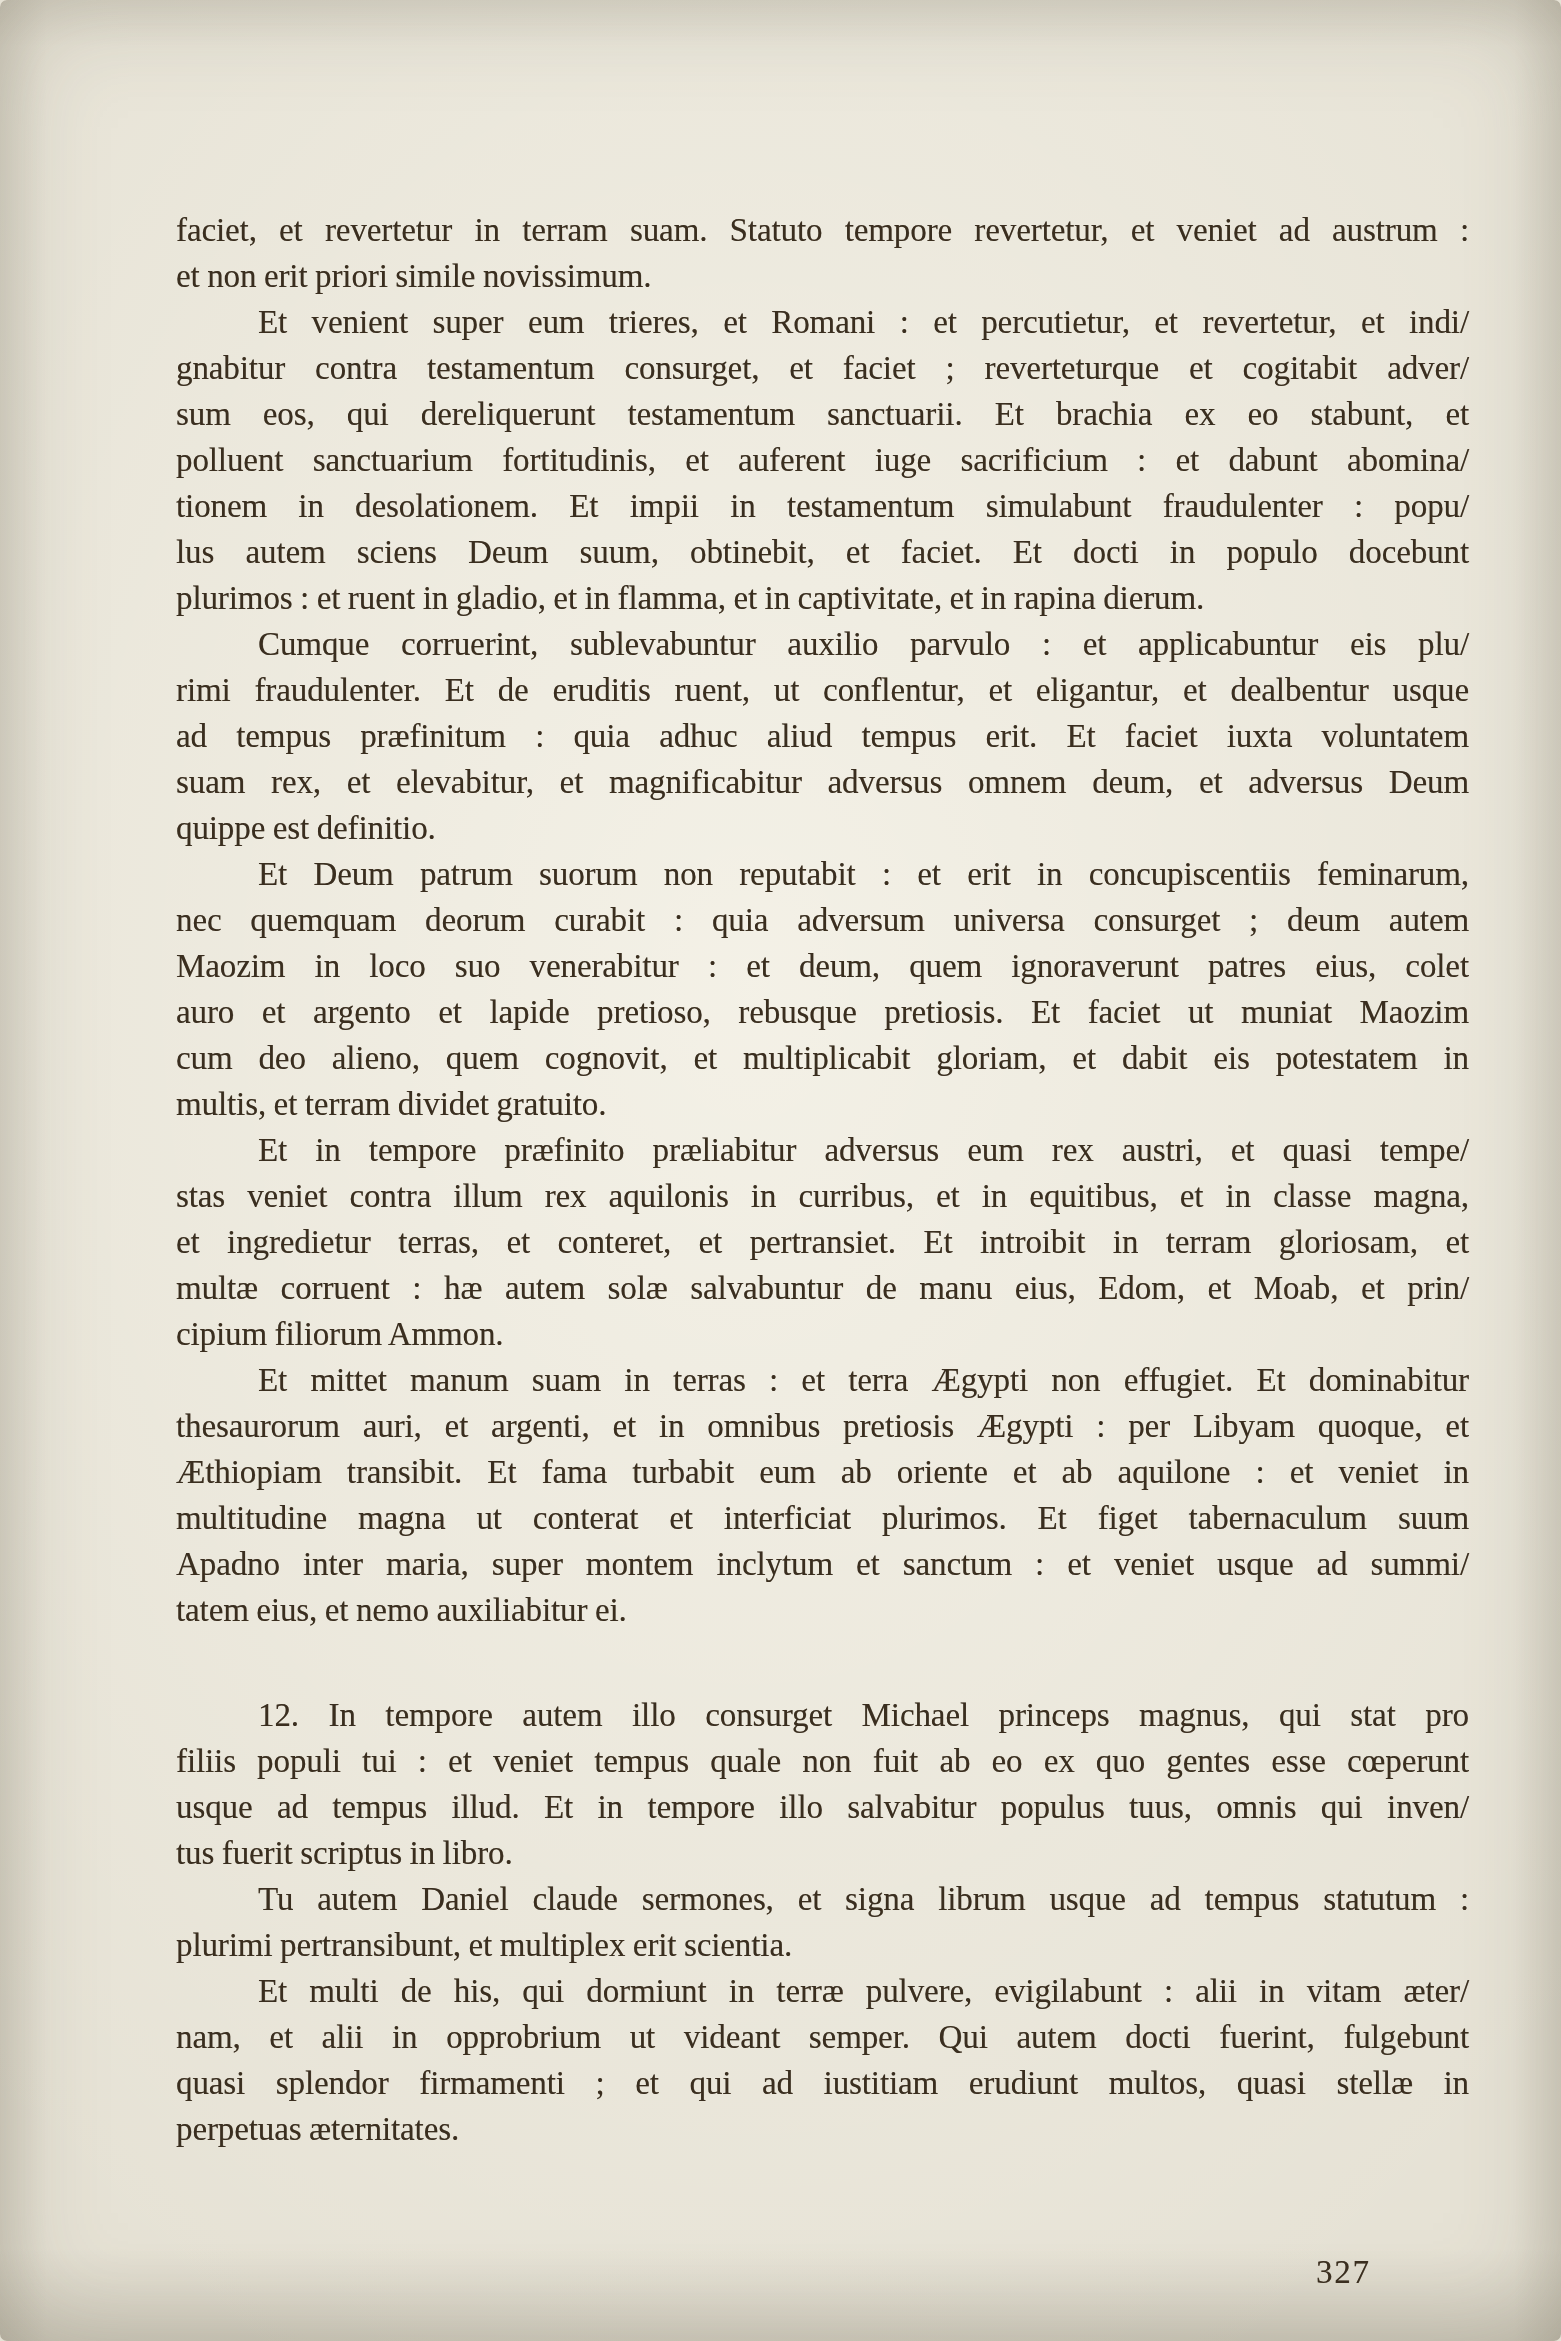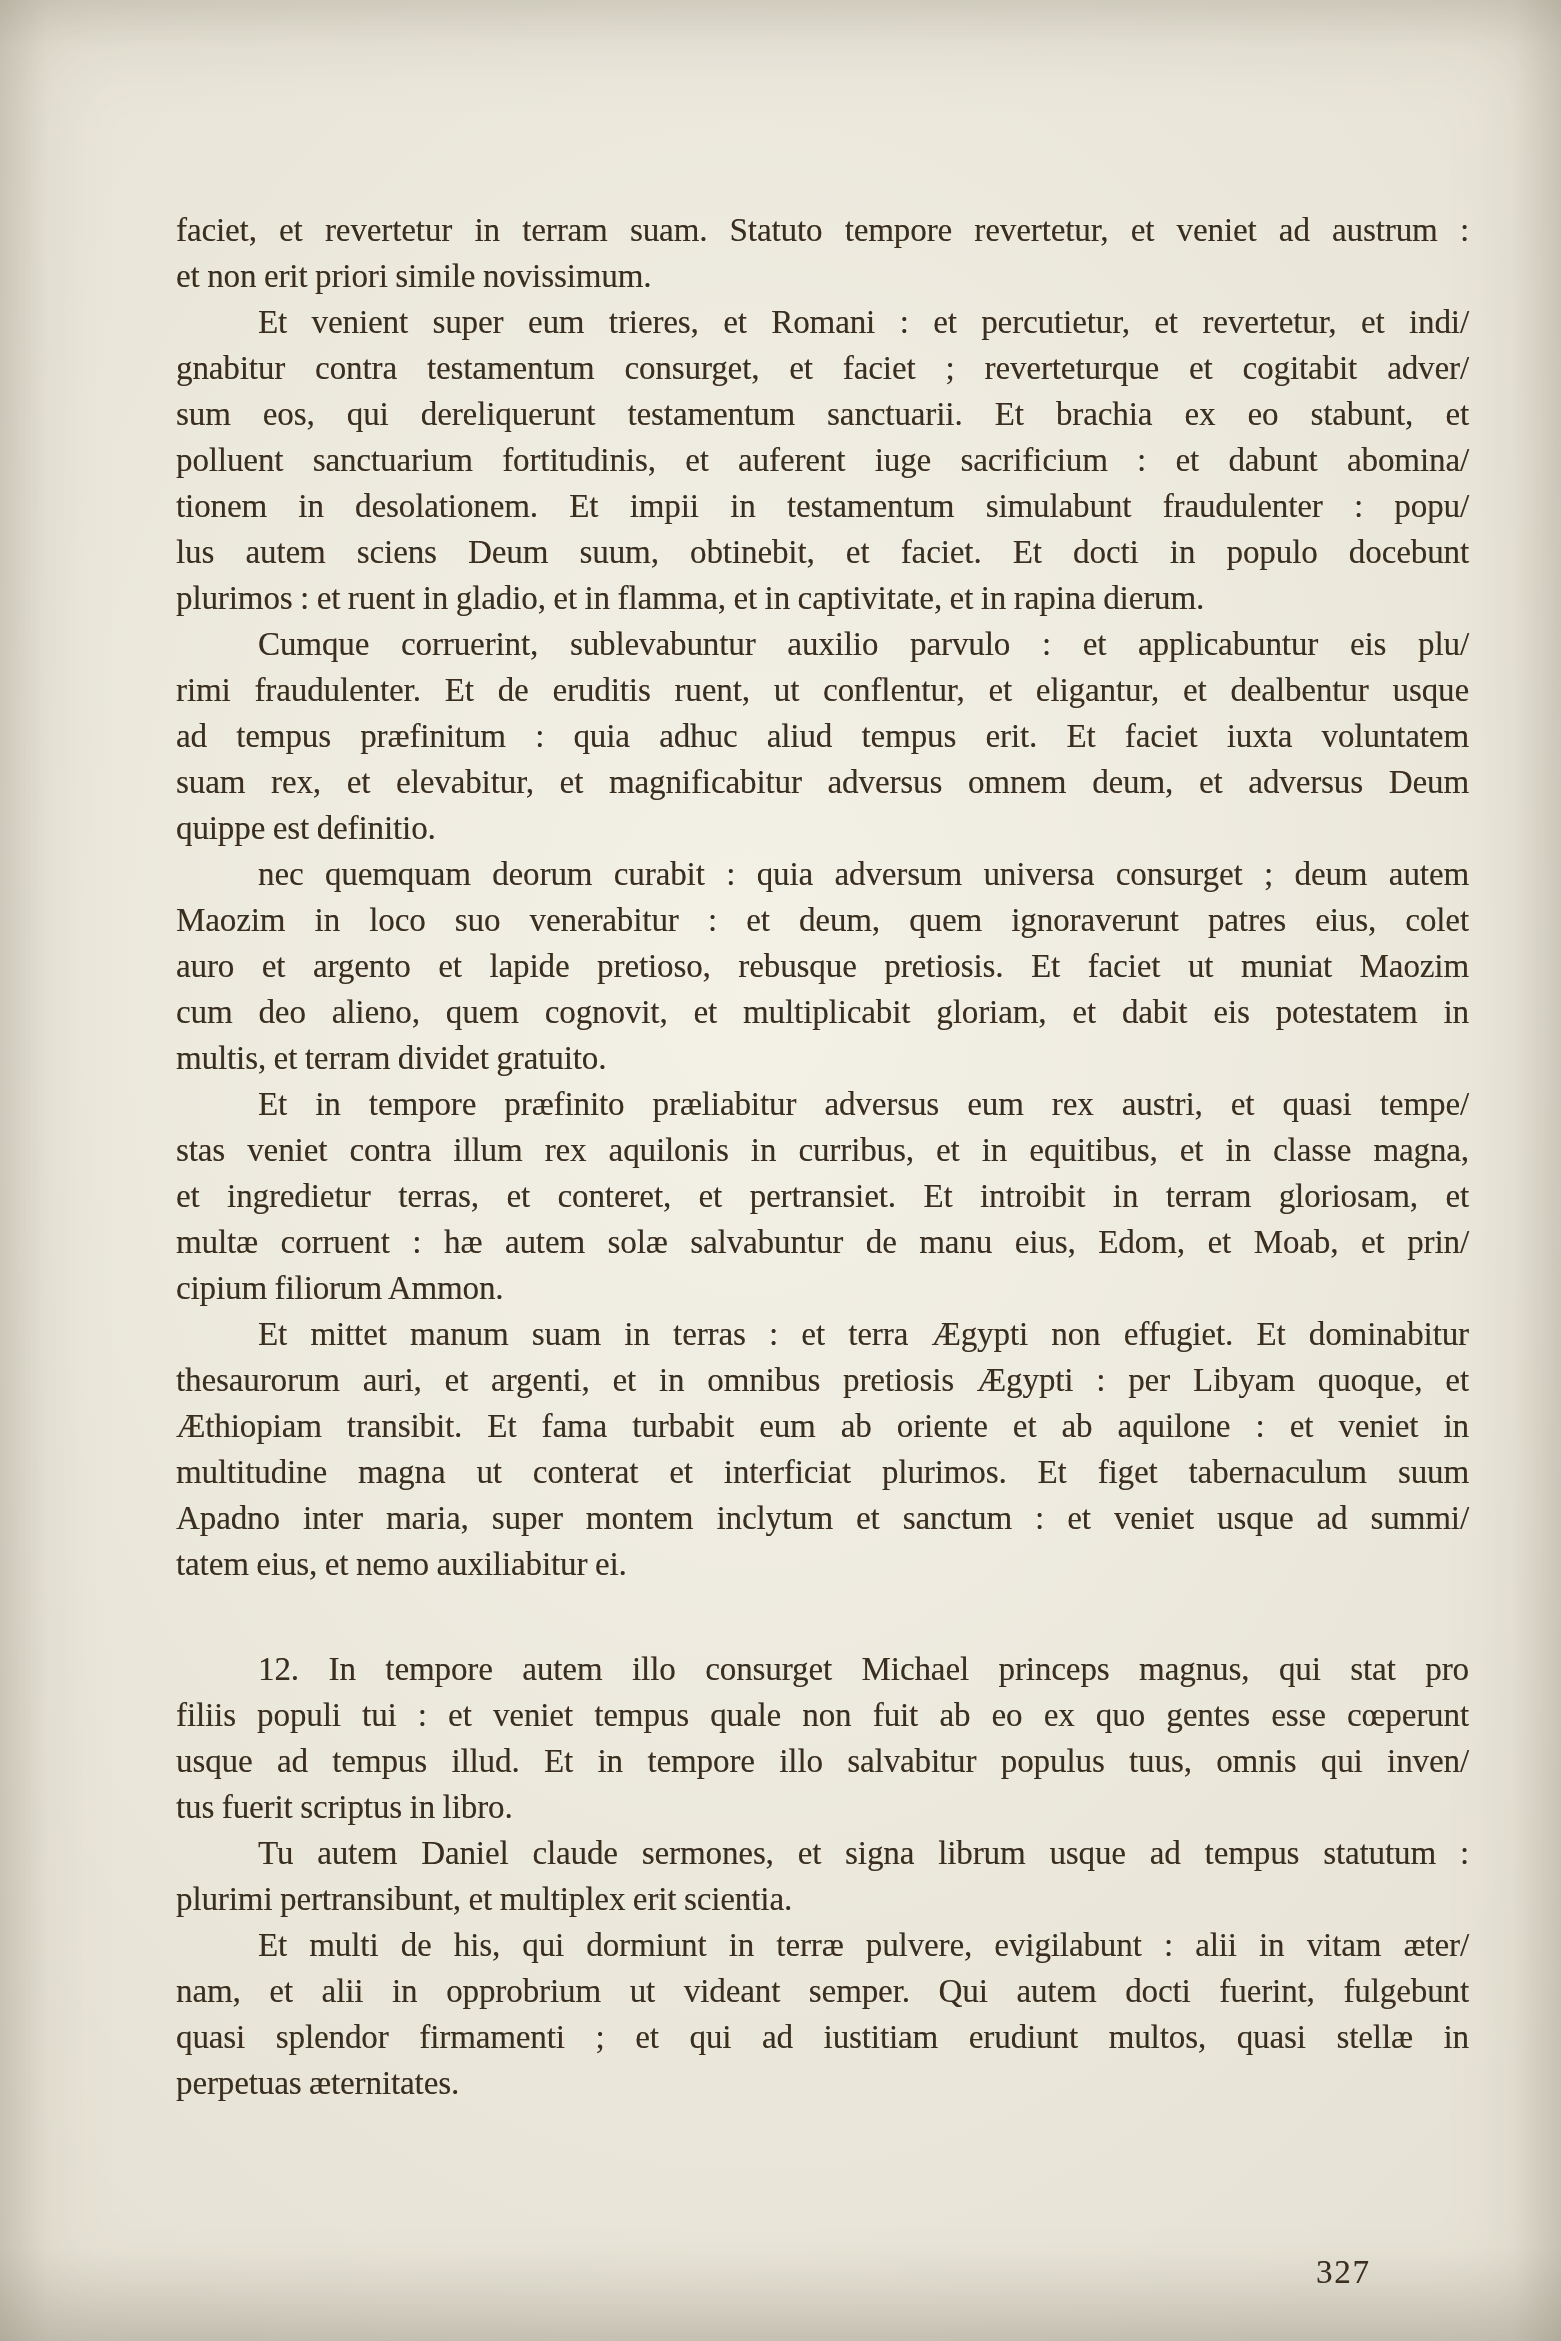--- a/index.html
+++ b/index.html
@@ -13,20 +13,21 @@
     color: #3a2e1f;
   }
   .page {
     position: absolute; inset: 0;
     background:
       radial-gradient(ellipse 130% 120% at 48% 42%, rgba(255,253,245,0.55) 0%, rgba(255,253,245,0) 55%),
       linear-gradient(to right, rgba(92,85,66,0.10) 0%, rgba(92,85,66,0) 3%, rgba(92,85,66,0) 97%, rgba(92,85,66,0.10) 100%),
       linear-gradient(to bottom, rgba(92,85,66,0.08) 0%, rgba(92,85,66,0) 2%, rgba(92,85,66,0) 96%, rgba(92,85,66,0.14) 100%),
       #e6e2d5;
     box-shadow: inset 0 0 106px rgba(92,85,66,0.28);
+    border-radius: 7px;
   }
   .text-block {
     position: absolute;
     left: 176px; top: 207px; width: 1293px;
     font-size: 33px;
     letter-spacing: -0.1px;
     word-spacing: -0.6px;
     text-shadow: 0.2px 0.2px 0.4px rgba(58,46,31,0.45);
   }
   .para { margin: 0; }
@@ -67,20 +68,21 @@
         <div class="line last">plurimos : et ruent in gladio, et in flamma, et in captivitate, et in rapina dierum.</div>
       </div>
       <div class="para indent">
         <div class="line">Cumque corruerint, sublevabuntur auxilio parvulo : et applicabuntur eis plu/</div>
         <div class="line">rimi fraudulenter. Et de eruditis ruent, ut conflentur, et eligantur, et dealbentur usque</div>
         <div class="line">ad tempus præfinitum : quia adhuc aliud tempus erit. Et faciet iuxta voluntatem</div>
         <div class="line">suam rex, et elevabitur, et magnificabitur adversus omnem deum, et adversus Deum</div>
         <div class="line last">quippe est definitio.</div>
       </div>
       <div class="para indent">
+        <div class="line">Et Deum patrum suorum non reputabit : et erit in concupiscentiis feminarum,</div>
         <div class="line">nec quemquam deorum curabit : quia adversum universa consurget ; deum autem</div>
         <div class="line">Maozim in loco suo venerabitur : et deum, quem ignoraverunt patres eius, colet</div>
         <div class="line">auro et argento et lapide pretioso, rebusque pretiosis. Et faciet ut muniat Maozim</div>
         <div class="line">cum deo alieno, quem cognovit, et multiplicabit gloriam, et dabit eis potestatem in</div>
         <div class="line last">multis, et terram dividet gratuito.</div>
       </div>
       <div class="para indent">
         <div class="line">Et in tempore præfinito præliabitur adversus eum rex austri, et quasi tempe/</div>
         <div class="line">stas veniet contra illum rex aquilonis in curribus, et in equitibus, et in classe magna,</div>
         <div class="line">et ingredietur terras, et conteret, et pertransiet. Et introibit in terram gloriosam, et</div>

